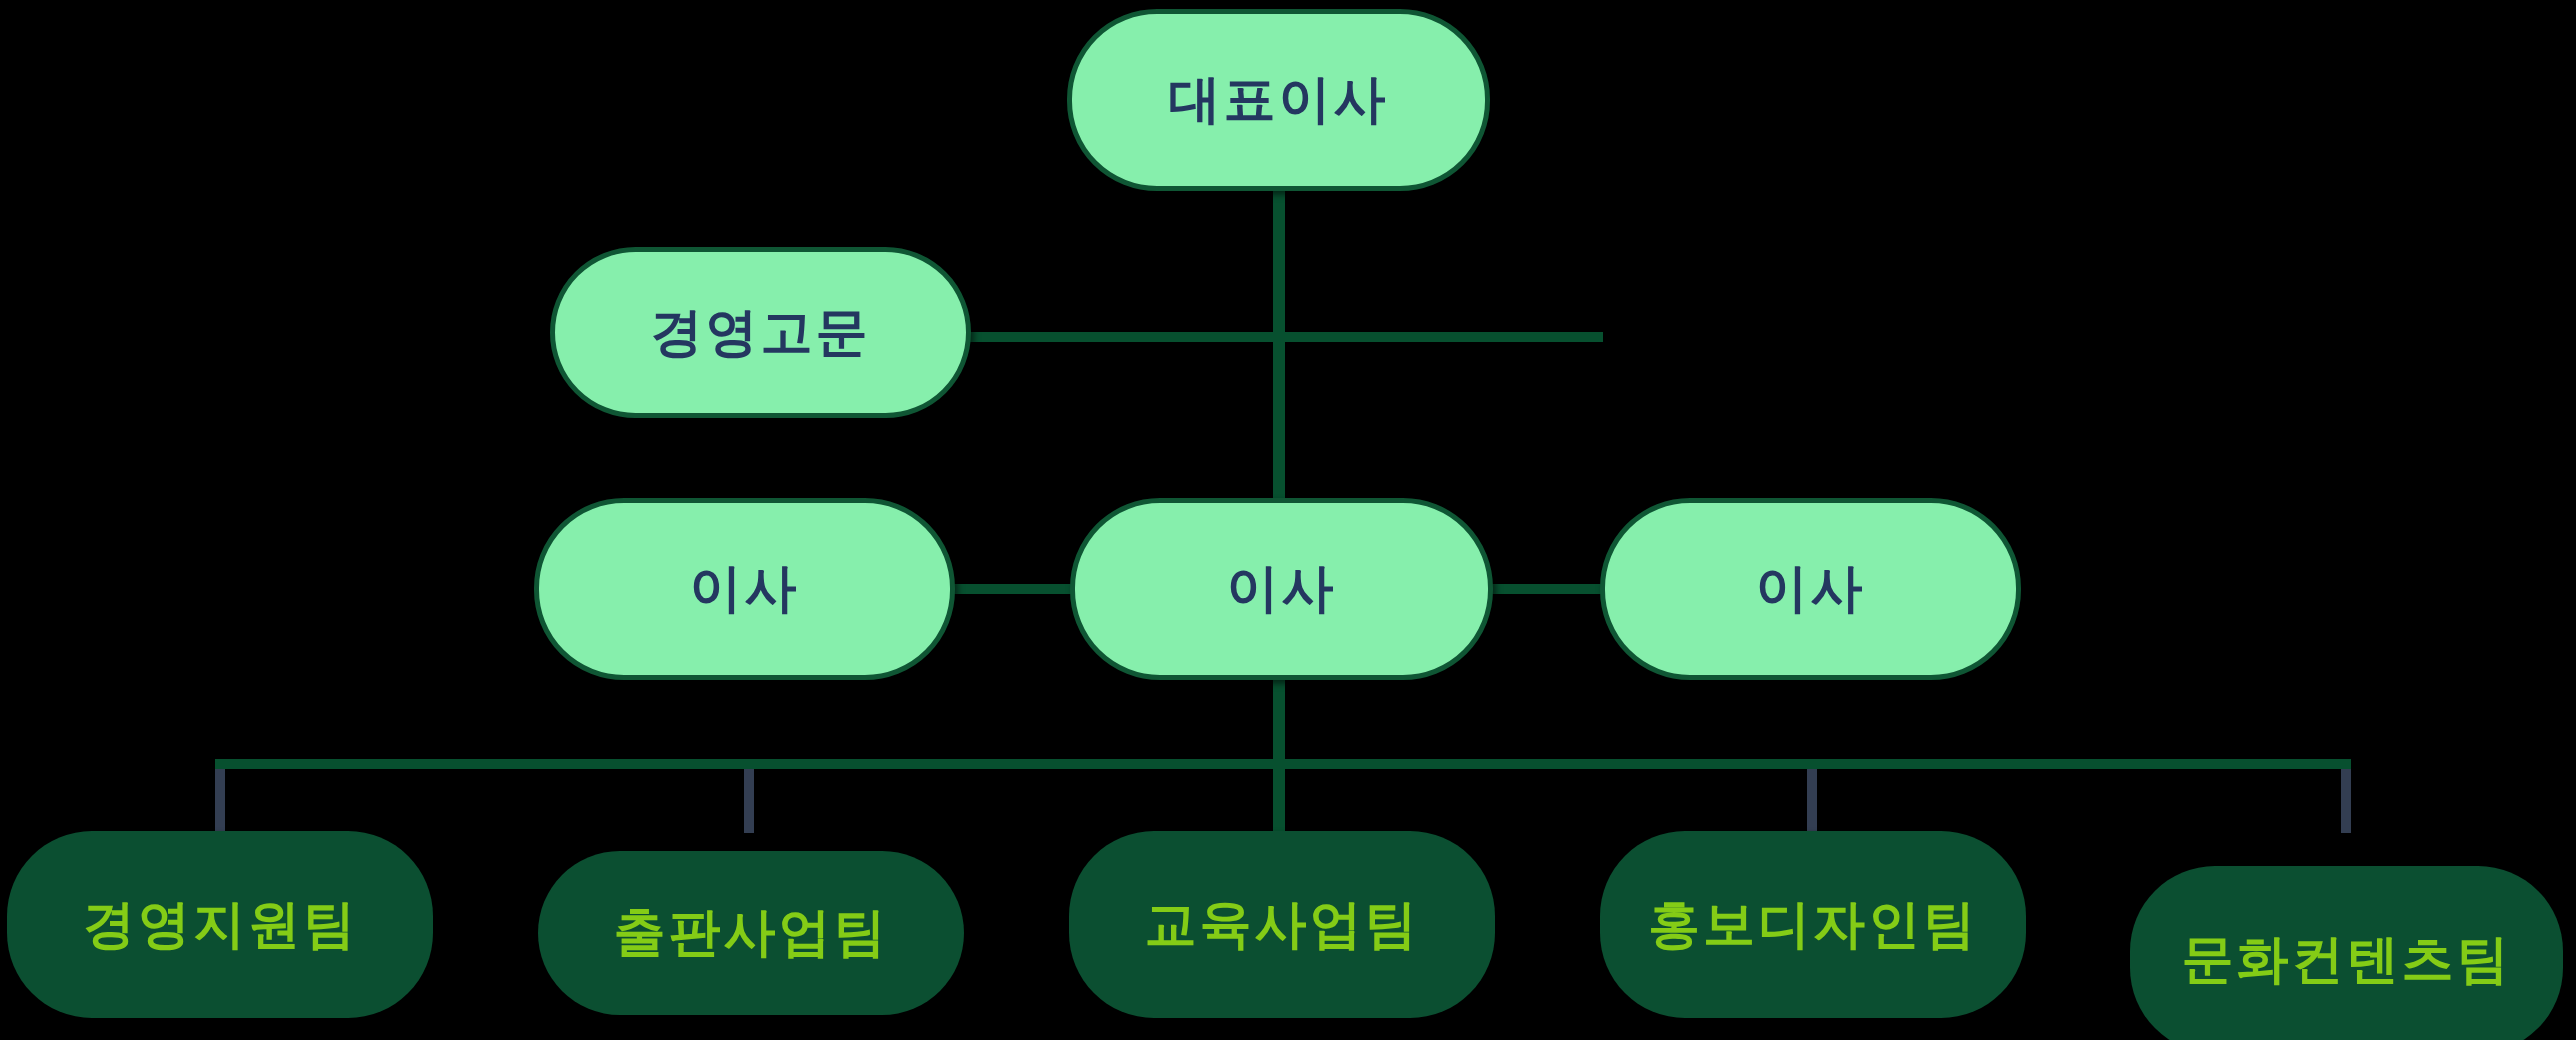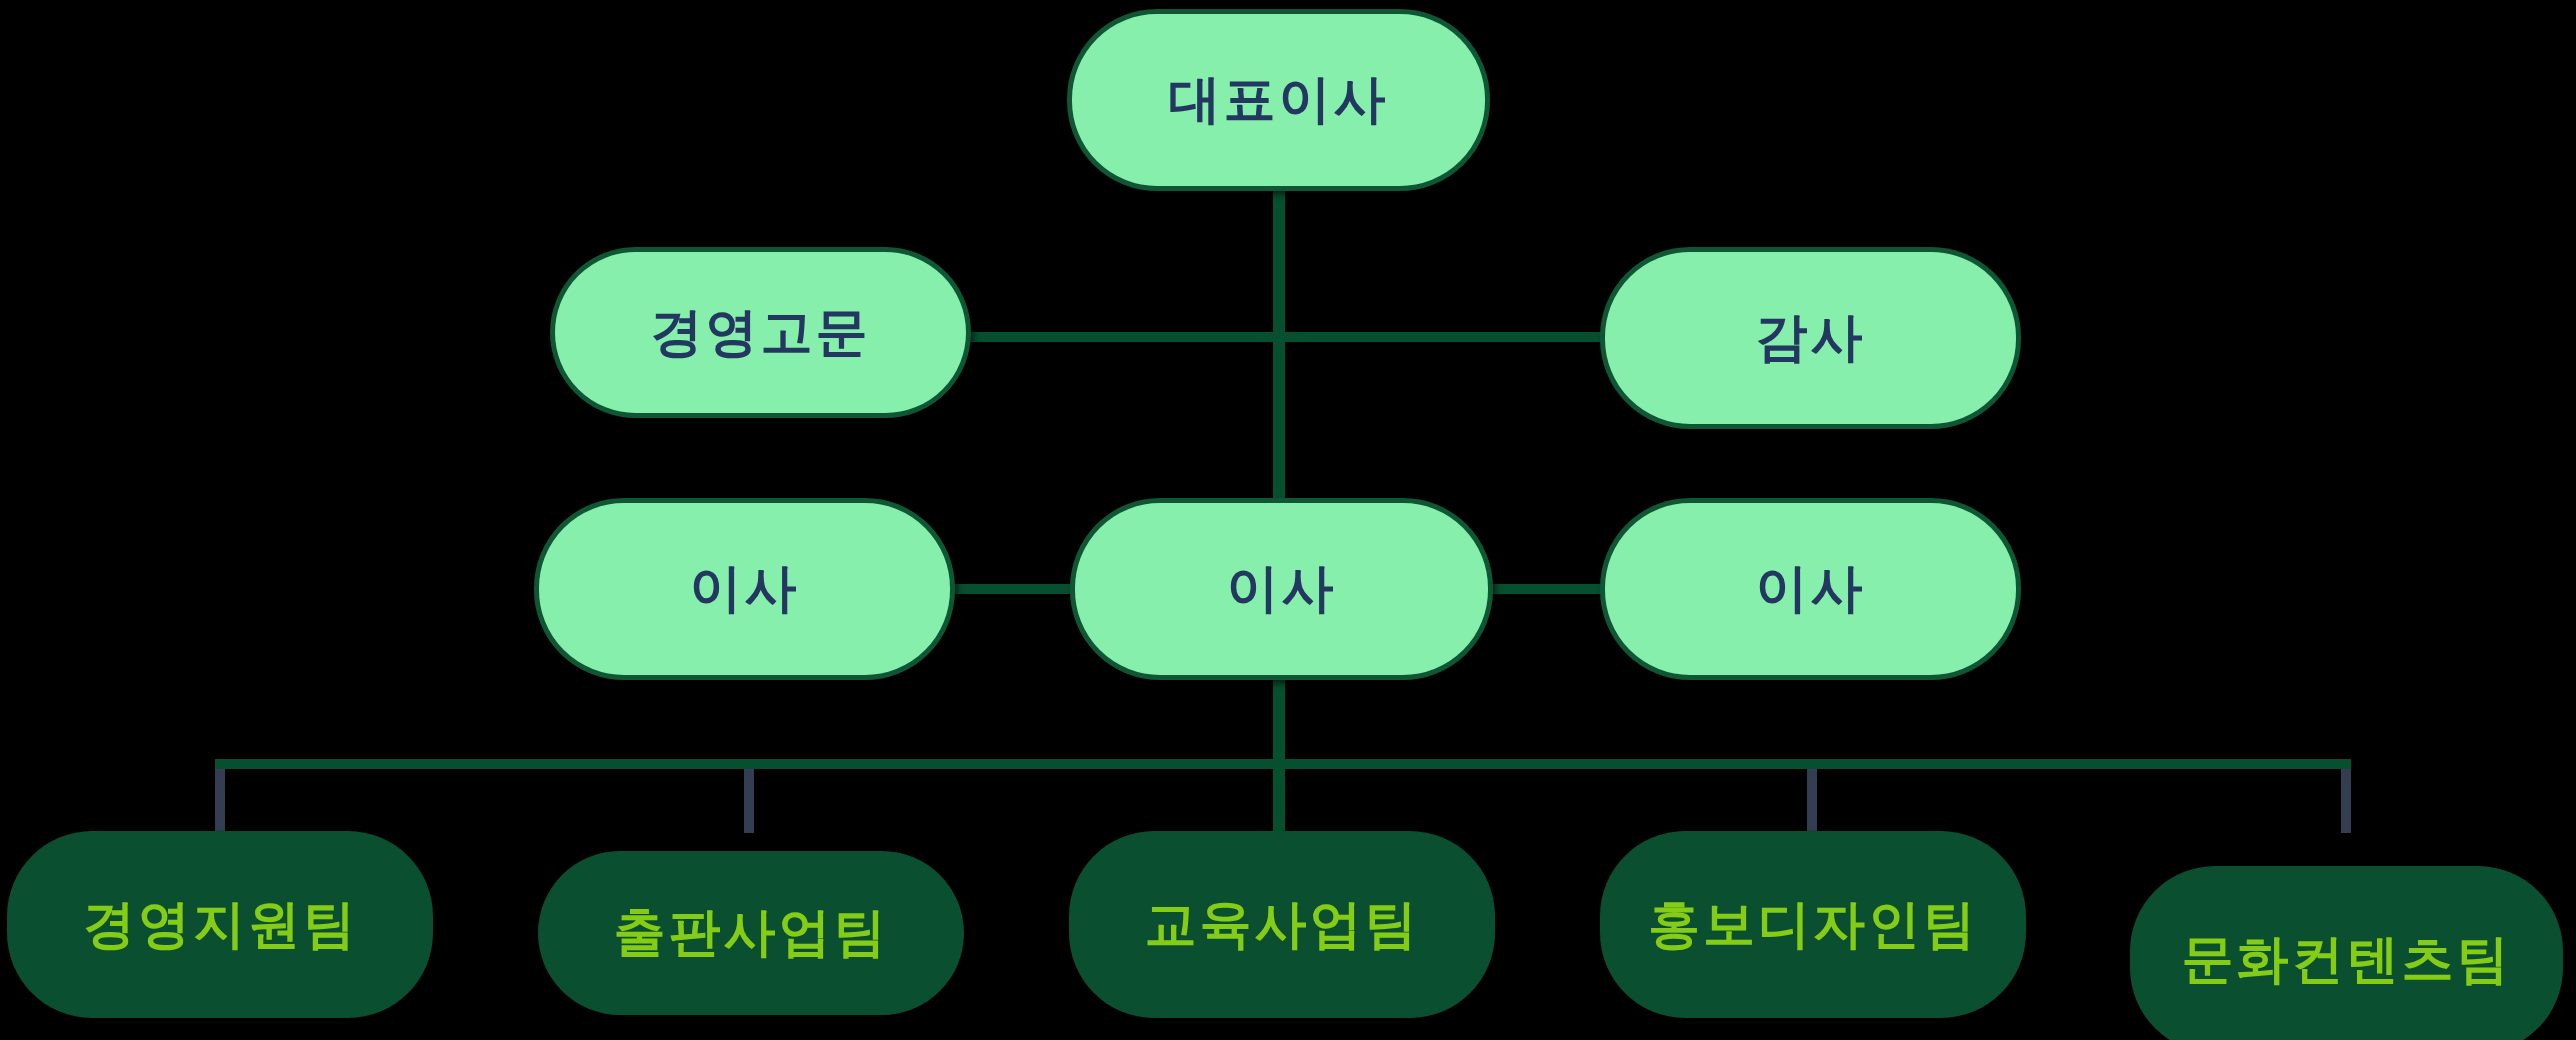--- a/index.html
+++ b/index.html
@@ -87,23 +87,20 @@
   <div class="line navy" id="drop-team-4"></div>
   <div class="line navy" id="drop-team-5"></div>
 
   <div class="node light" id="ceo">
     <span>대표이사</span>
   </div>
 
   <div class="node light" id="advisor">
     <span>경영고문</span>
   </div>
-  <div class="node light" id="auditor">
-    <span>감사</span>
-  </div>
 
   <div class="node light" id="director-left">
     <span>이사</span>
   </div>
   <div class="node light" id="director-center">
     <span>이사</span>
   </div>
   <div class="node light" id="director-right">
     <span>이사</span>
   </div>

